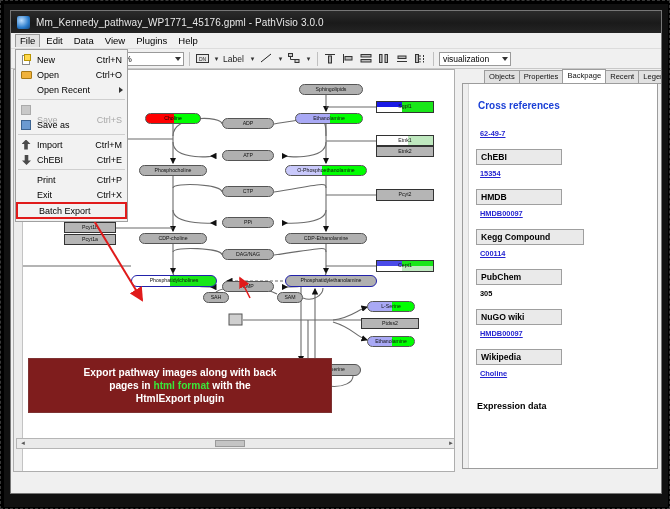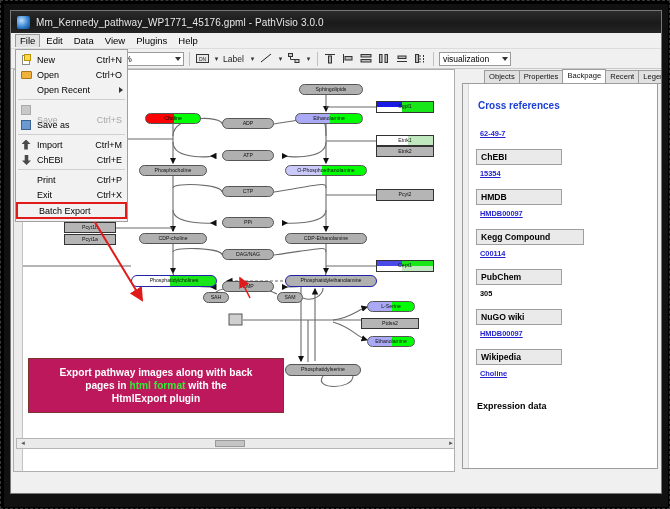--- a/index.html
+++ b/index.html
@@ -270,22 +270,22 @@
     background: #b0b0b0;
     border: 1px solid #2222aa;
   }
 
   svg.wires { position: absolute; left: 0; top: 0; width: 432px; height: 390px; pointer-events: none; }
 
   
   #callout {
     position: absolute;
     left: 14px; top: 288px;
-    width: 256px; height: 55px;
-    background: #be185d;
+    width: 304px; height: 55px;
+    background: #7f1d1d;
     border: 1px solid #7e3333;
     display: flex; align-items: center; justify-content: center;
     text-align: center;
     z-index: 40;
   }
   #callout .ctext {
     font-size: 10.2px; font-weight: bold; color: #ffffff;
     line-height: 13px;
     padding: 0 6px;
   }

